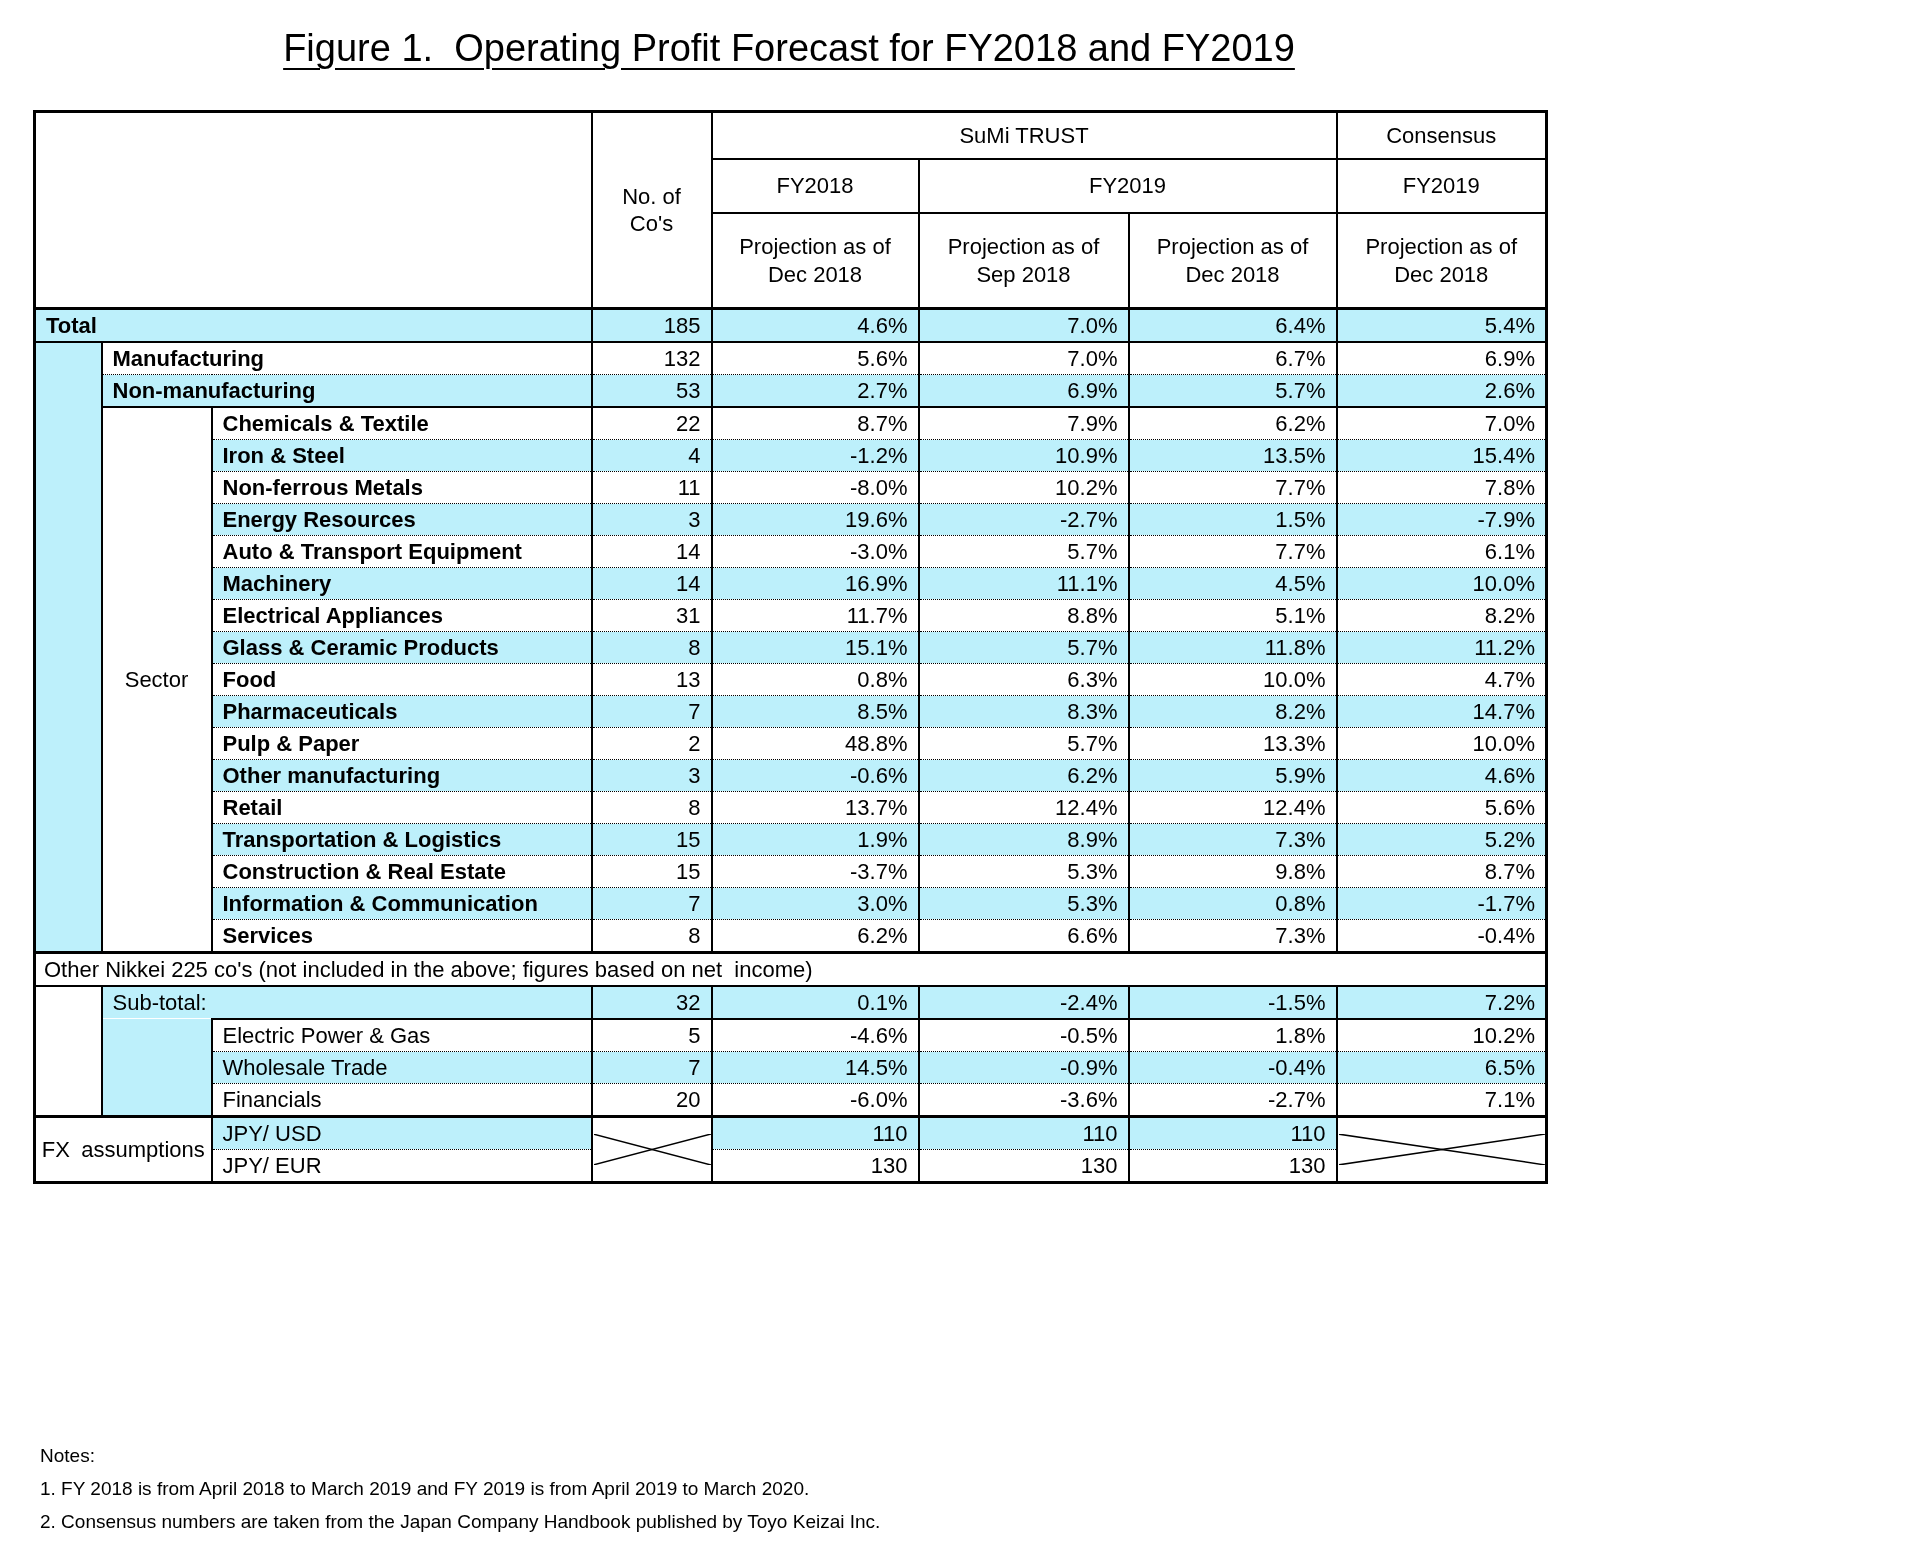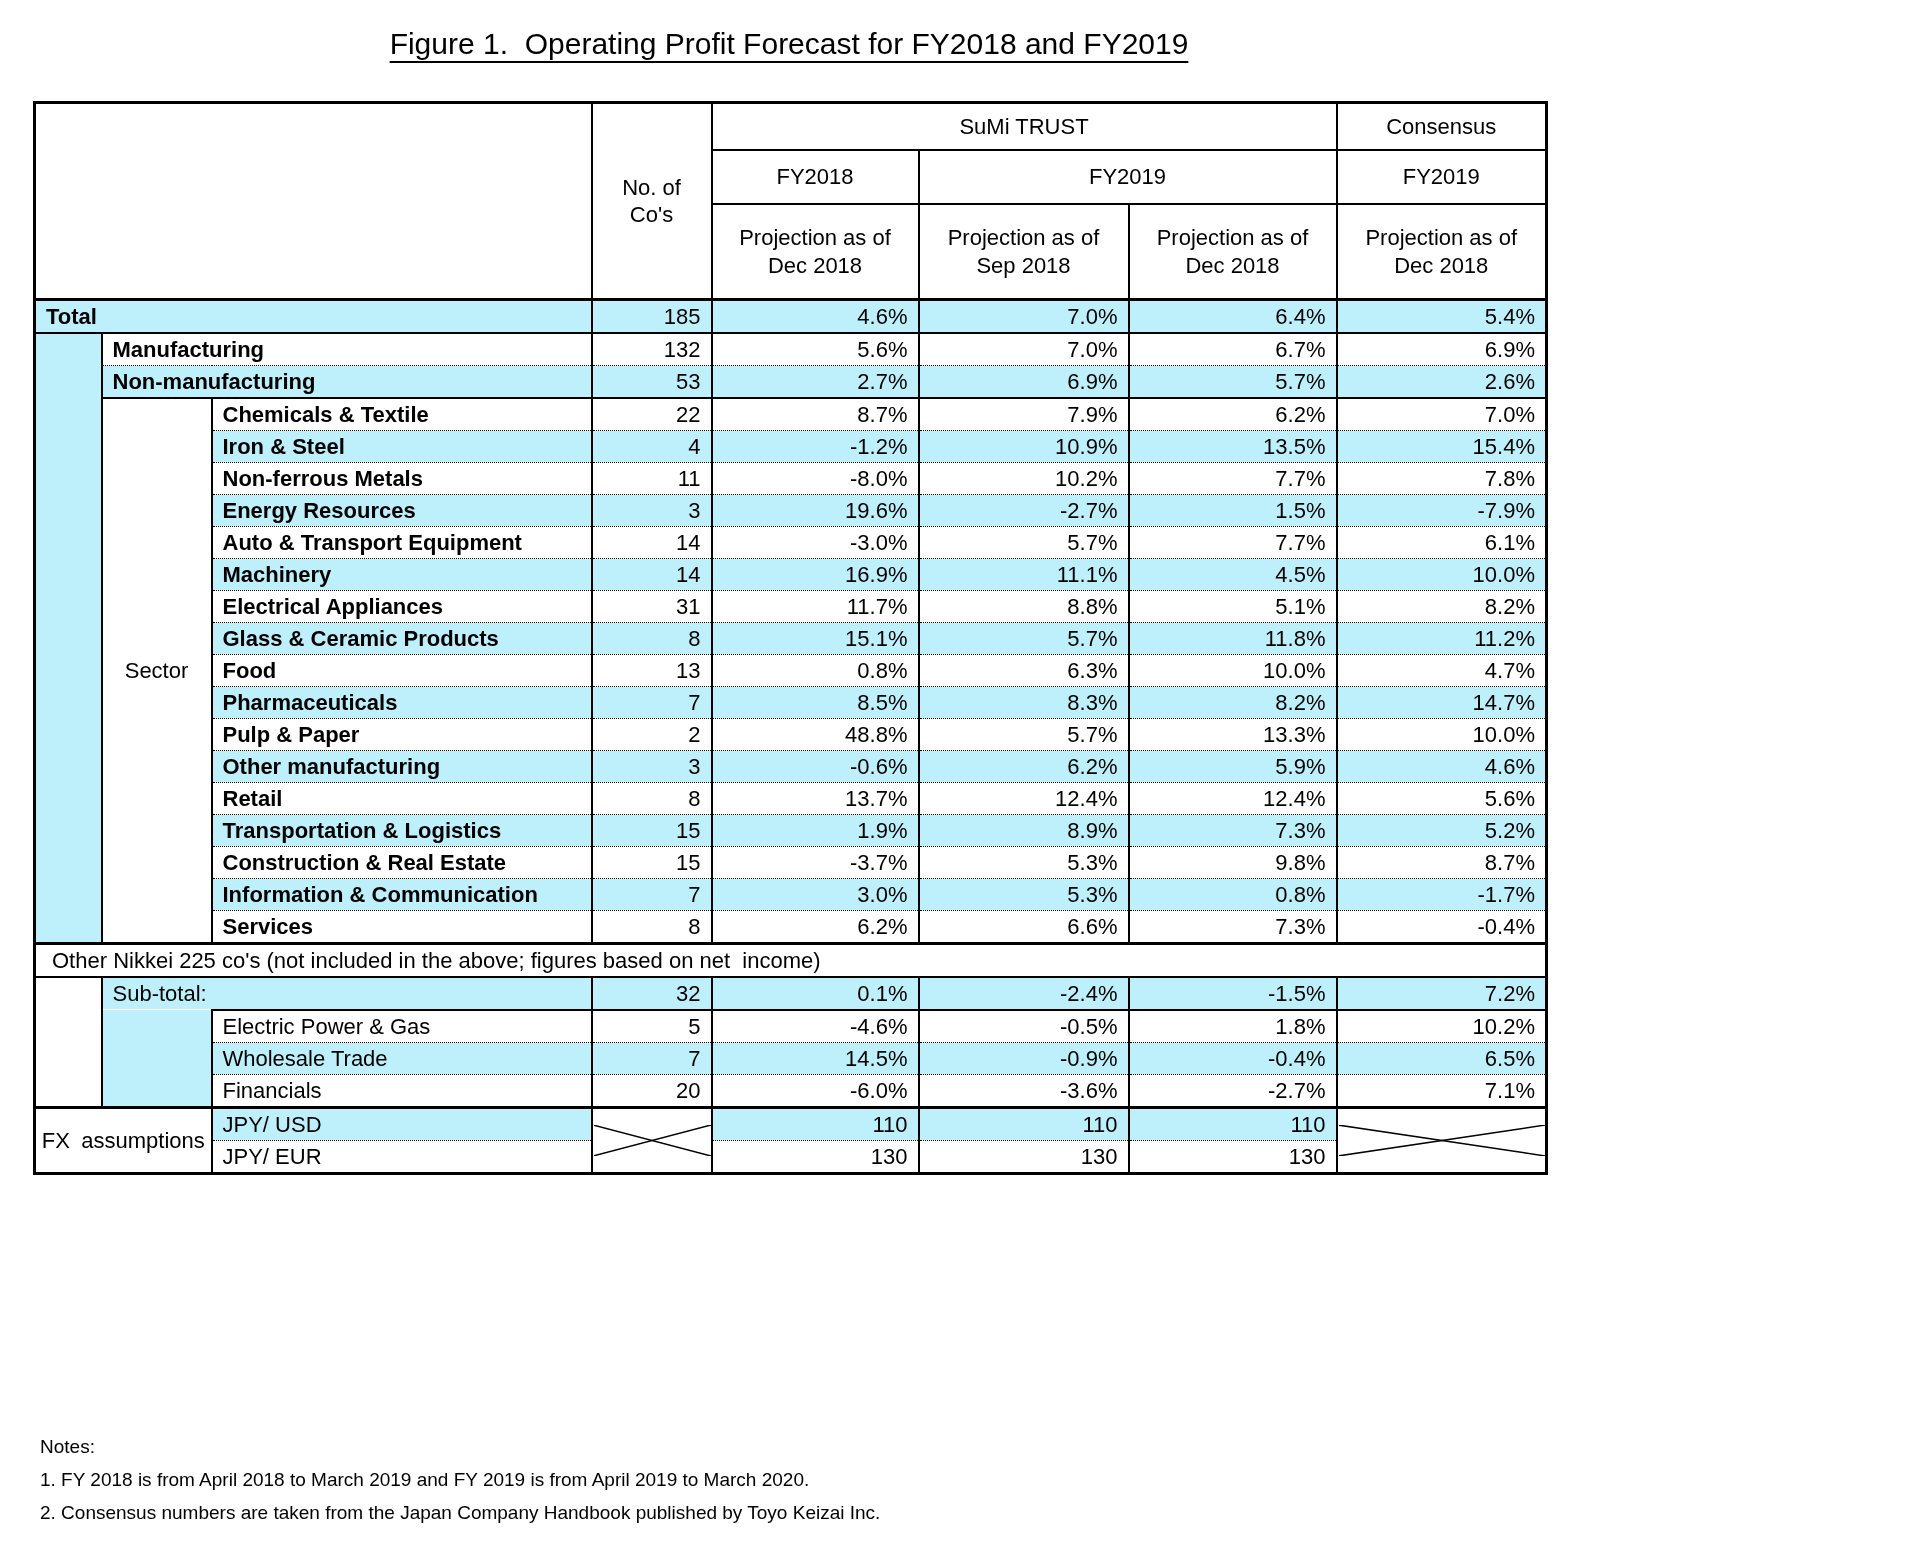--- a/index.html
+++ b/index.html
@@ -1,17 +1,17 @@
 <!DOCTYPE html>
 <html><head>
 <meta charset="utf-8">
 <style>
   html,body{margin:0;padding:0;background:#fff;}
   body{width:1920px;height:1563px;overflow:hidden;font-family:"Liberation Sans",sans-serif;color:#000;}
-  .title{width:1512px;margin:27px 0 0 33px;text-align:center;font-size:30px;white-space:pre;
+  .title{width:1512px;margin:27px 0 0 33px;text-align:center;font-size:38px;white-space:pre;
          text-decoration:underline;text-decoration-thickness:2px;text-underline-offset:7px;}
   table{border-collapse:collapse;table-layout:fixed;width:1512px;margin:40px 0 0 33px;
         border:3px solid #000;}
   td{height:31px;padding:0 10px;font-size:22px;line-height:1.25;vertical-align:middle;
      overflow:hidden;white-space:nowrap;background:#fff;}
   .hrow1 td{height:45px;}
   .hrow2 td{height:52px;}
   .hrow3 td{height:93px;}
   .hc{text-align:center;white-space:normal;border-radius:10px;}
   .hb{border-bottom:2px solid #000;}
@@ -20,21 +20,21 @@
   .lbl{text-align:left;}
   .bold{font-weight:bold;}
   tr.hl td{background:#BDF0FB;}
   .cbg{background:#BDF0FB !important;}
   .wbg{background:#fff !important;border-radius:8px;}
   tr.t-dot td{border-top:1px dotted #000;}
   tr.t-solid td{border-top:2px solid #000;}
   tr.t-thick td{border-top:3px solid #000;}
   td.nt{border-top:none !important;}
   .sectorcell{text-align:center;white-space:normal;}
-  .banner{text-align:left;white-space:pre;padding-left:16px;}
+  .banner{text-align:left;white-space:pre;padding-left:8px;}
   .xcell{padding:0;}
   .xsvg{display:block;width:100%;height:100%;}
   .xsvg line{stroke:#000;stroke-width:1.5;vector-effect:non-scaling-stroke;}
   .fxcell{padding:0;}
   .fxwrap{display:flex;flex-direction:row;justify-content:space-around;align-items:center;height:56px;}
   .notes{margin:262px 0 0 40px;}
   .note{font-size:19px;line-height:20px;margin-bottom:13px;white-space:pre;}
 </style>
 </head>
 <body>

